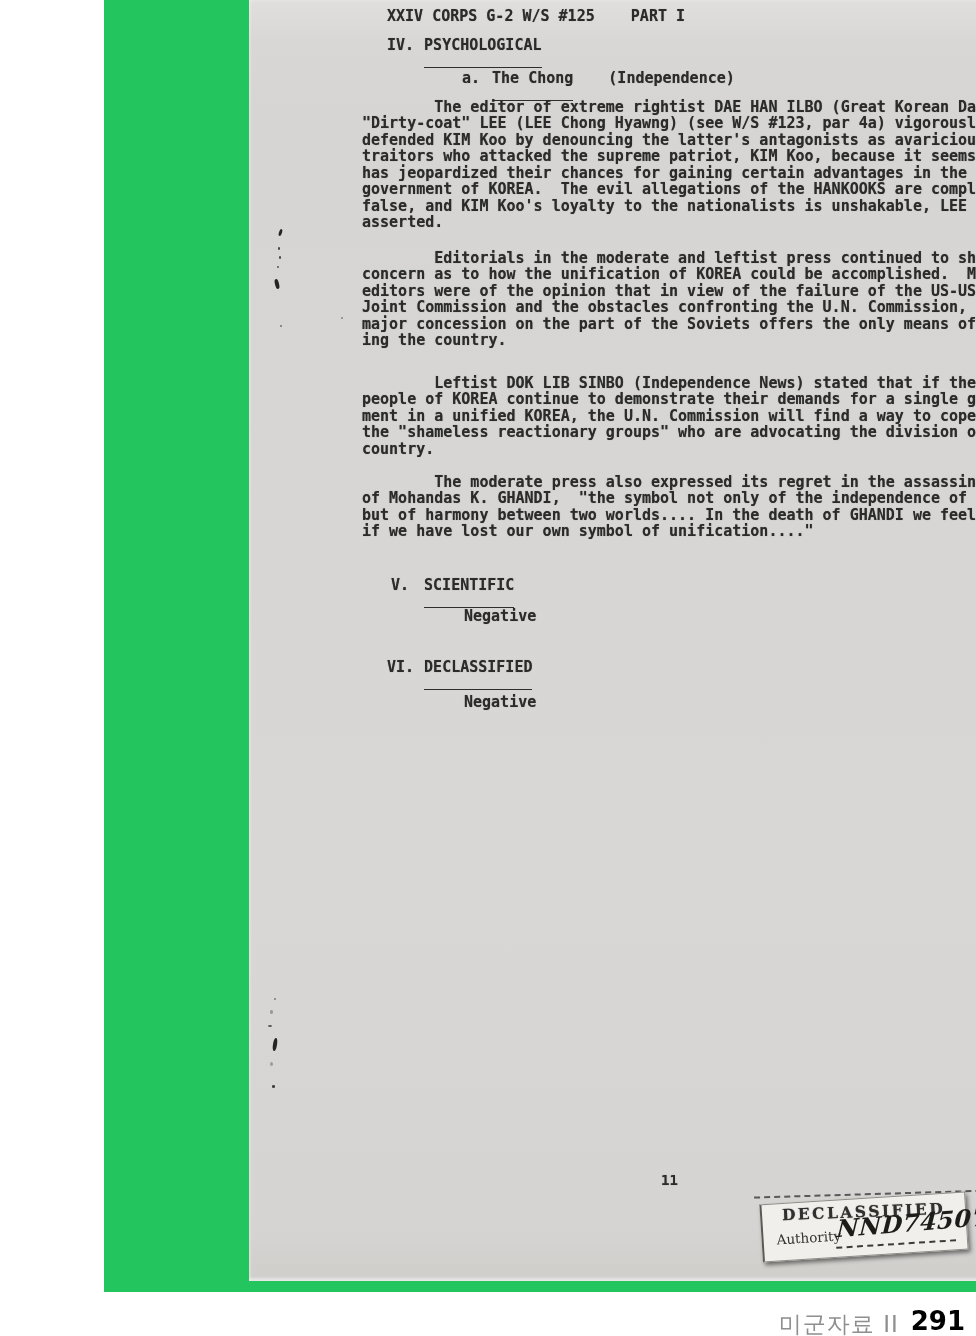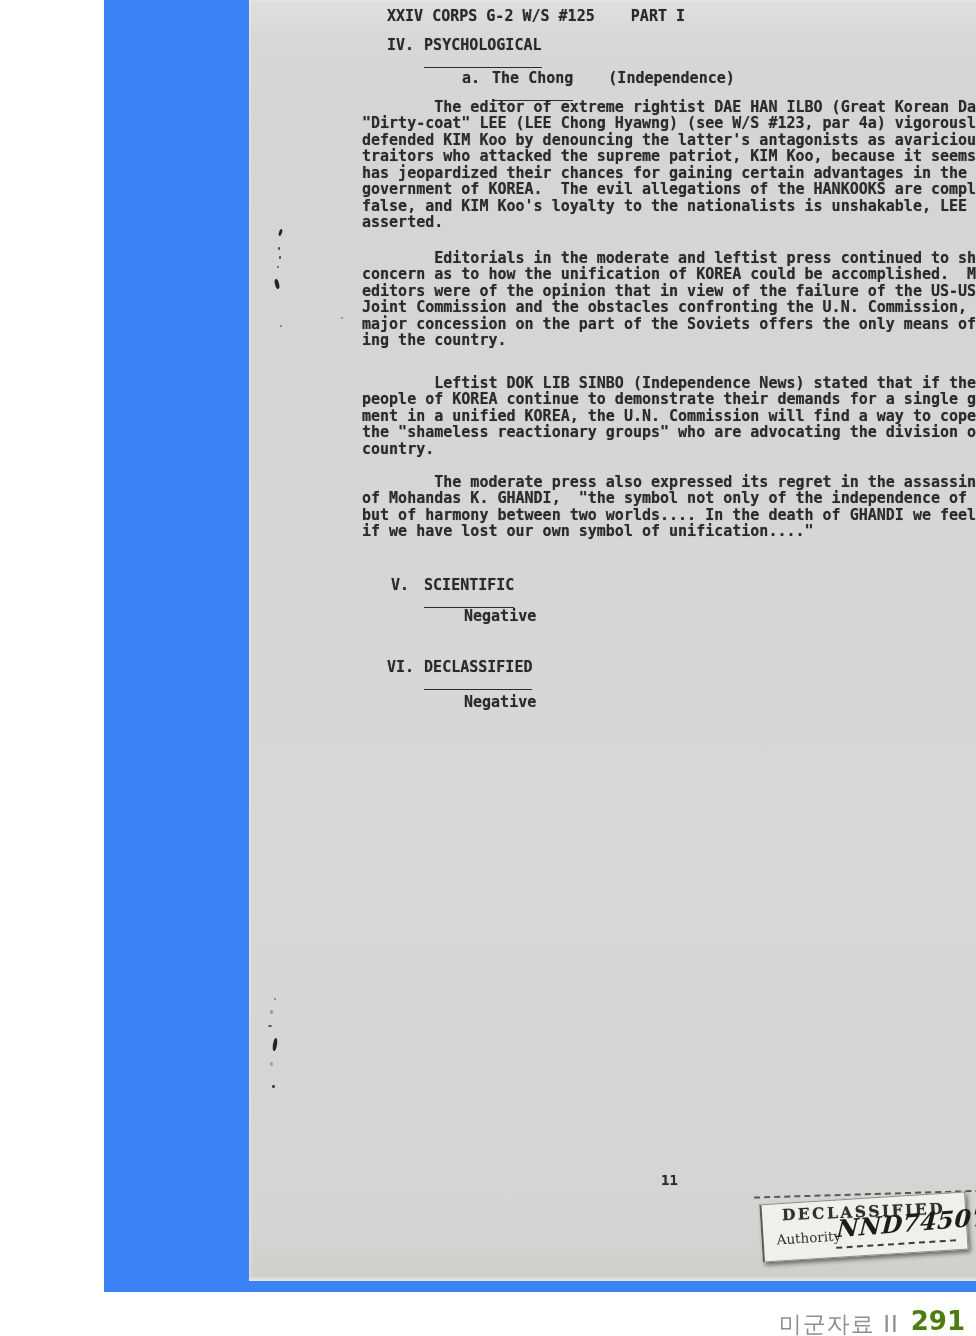--- a/index.html
+++ b/index.html
@@ -1,21 +1,21 @@
 <!DOCTYPE html>
 <html><head>
 <meta charset="utf-8">
 <style>
   * { margin:0; padding:0; box-sizing:border-box; }
   html,body { width:976px; height:1336px; background:#ffffff; overflow:hidden; position:relative; }
 
   
   .scan-field {
     position:absolute; left:104px; top:0; width:872px; height:1292px;
-    background:#3b82f6;
+    background:#22c55e;
   }
 
   
   .page {
     position:absolute; left:145px; top:0; width:803px; height:1281px;
     background:linear-gradient(180deg,#e0dfdd 0px,#d8d7d5 42px,#d6d5d3 120px,#d7d6d4 520px,#d8d7d5 900px,#d5d4d2 1230px,#cfcecb 1281px);
     box-shadow: inset -3px 0 4px rgba(255,255,255,.30),
                 inset 2px 0 3px rgba(255,255,255,.18),
                 inset 0 -3px 3px rgba(255,255,255,.45);
   }
@@ -104,21 +104,21 @@
   .s12 { left:21px;  top:1062px; width:3px; height:4px; opacity:.3; }
   .s13 { left:23px;  top:1085px; width:3px; height:3px; opacity:.85; }
 
   
   .caption {
     position:absolute; top:1309px; right:11px;
     display:flex; align-items:flex-start;
     font-family:"DejaVu Sans","Liberation Sans",sans-serif;
   }
   .caption-text { font-size:23px; color:#8f8f8f; letter-spacing:1px; }
-  .caption-num  { font-size:26px; color:#4d7c0f; font-weight:bold; margin-left:12px; margin-top:-3px; }
+  .caption-num  { font-size:26px; color:#000000; font-weight:bold; margin-left:12px; margin-top:-3px; }
 </style>
 </head>
 <body>
 
 <div class="scan-field">
   <div class="page">
 
     <div class="typed hdr">XXIV CORPS G-2 W/S #125    PART I</div>
 
     <div class="typed sec-iv"><span>IV.</span><span class="t u">PSYCHOLOGICAL</span></div>

